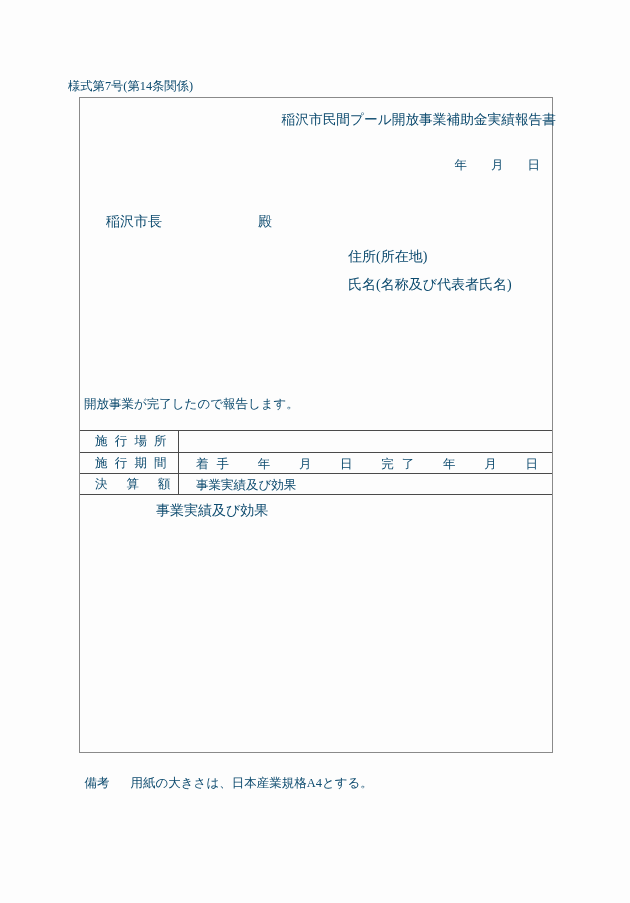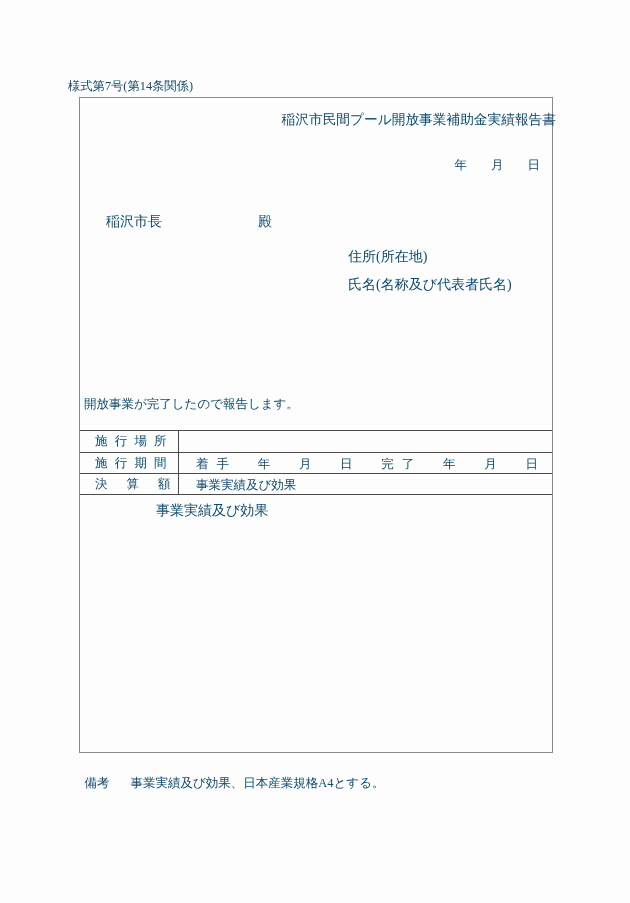--- a/index.html
+++ b/index.html
@@ -205,16 +205,16 @@
         <div class="t-value pad">事業実績及び効果</div>
       </div>
 
     </div>
 
     <div class="results-label">事業実績及び効果</div>
 
   </div>
 
   <div class="note-line">
-    <span>備考</span><span class="note-text">事業実績及び効果、日本産業規格A4とする。</span>
+    <span>備考</span><span class="note-text">用紙の大きさは、日本産業規格A4とする。</span>
   </div>
 
 </div>
 
 </body></html>

